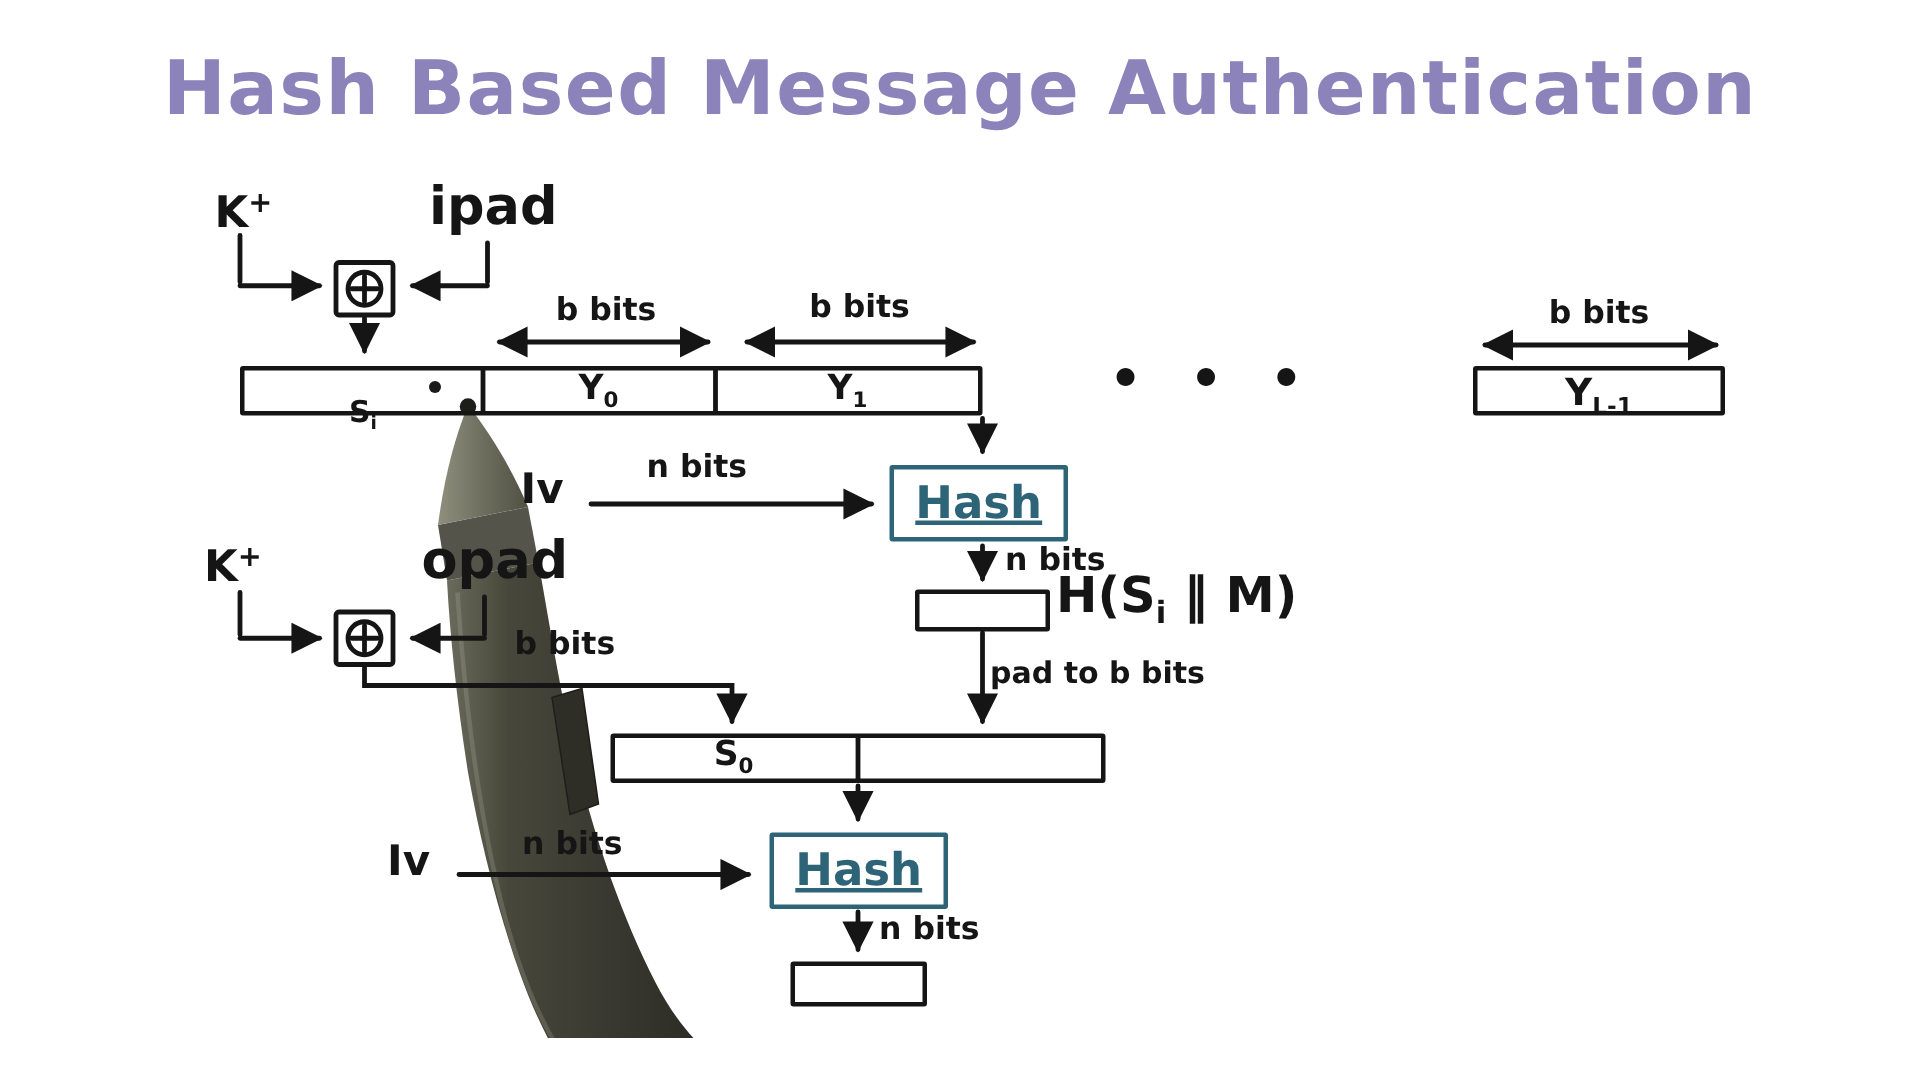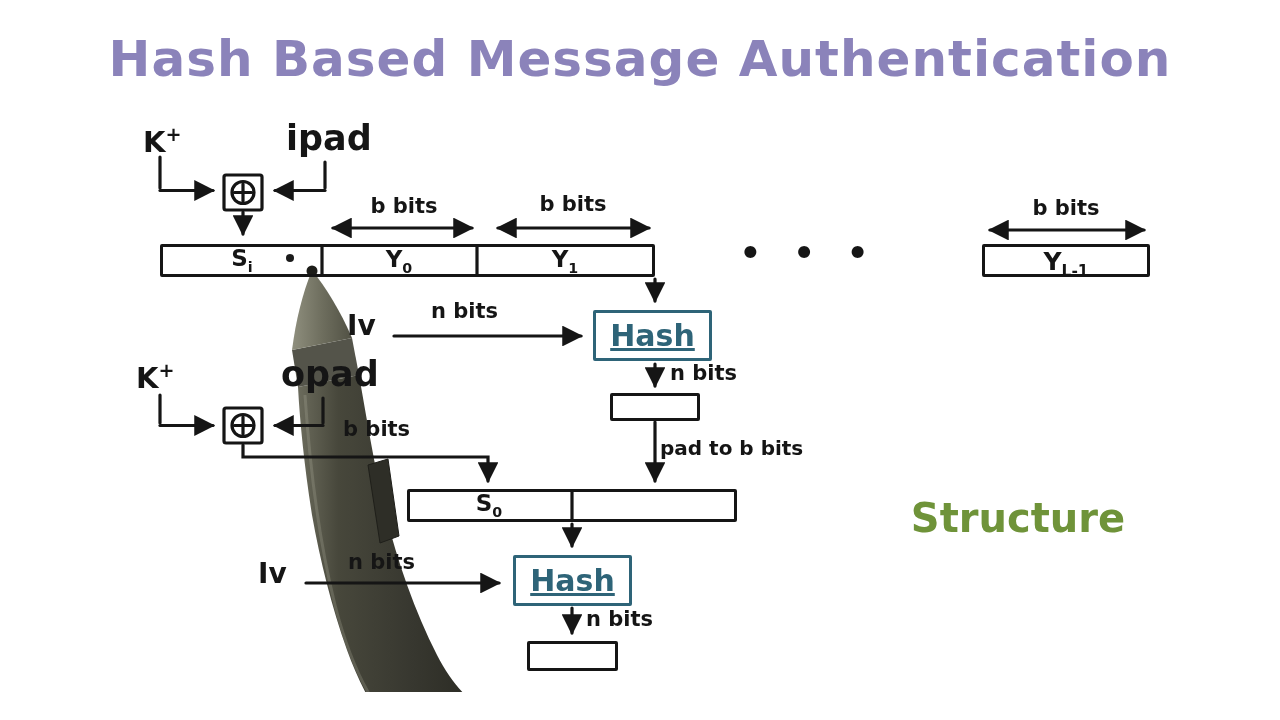--- a/index.html
+++ b/index.html
@@ -113,48 +113,48 @@
   <div class="title">Hash Based Message Authentication</div>
 
   <div class="lbl" style="left:143px;top:125px;font-size:29px"><span>K</span><sup>+</sup></div>
   <div class="lbl" style="left:286px;top:121px;font-size:35px">ipad</div>
 
   <div class="lbl ctr" style="left:404px;top:196px;font-size:21px">b bits</div>
   <div class="lbl ctr" style="left:573px;top:194px;font-size:21px">b bits</div>
   <div class="lbl ctr" style="left:1066px;top:198px;font-size:21px">b bits</div>
 
   <div class="box" style="left:160px;top:244px;width:495px;height:33px"></div>
-  <div class="lbl ctr" style="left:242px;top:247px;font-size:23px"><span>S</span><sub>i</sub></div>
+  <div class="lbl ctr" style="left:242px;top:264px;font-size:20px"><span>S</span><sub>i</sub></div>
   <div class="lbl ctr" style="left:399px;top:248px;font-size:23px"><span>Y</span><sub>0</sub></div>
   <div class="lbl ctr" style="left:565px;top:248px;font-size:23px"><span>Y</span><sub>1</sub></div>
 
   <div class="lbl ctr" style="left:809px;top:236px;font-size:34px;letter-spacing:10px">• • •</div>
 
   <div class="box" style="left:982px;top:244px;width:168px;height:33px"></div>
   <div class="lbl ctr" style="left:1066px;top:249px;font-size:25px"><span>Y</span><sub>L-1</sub></div>
 
   <div class="lbl" style="left:347px;top:312px;font-size:28px">Iv</div>
   <div class="lbl" style="left:431px;top:301px;font-size:21px">n bits</div>
   <div class="hashbox" style="left:593px;top:310px;width:119px;height:51px">
       <span>Hash</span>
     </div>
   <div class="lbl" style="left:670px;top:363px;font-size:21px">n bits</div>
   <div class="box" style="left:610px;top:393px;width:90px;height:28px"></div>
+  <div class="lbl" style="left:704px;top:380px;font-size:33px"><span>H(S</span><sub>i</sub><span> ‖ M)</span></div>
   <div class="lbl" style="left:660px;top:438px;font-size:20px">pad to b bits</div>
 
   <div class="lbl" style="left:136px;top:361px;font-size:29px"><span>K</span><sup>+</sup></div>
   <div class="lbl" style="left:281px;top:357px;font-size:35px">opad</div>
   <div class="lbl" style="left:343px;top:419px;font-size:21px">b bits</div>
 
   <div class="box" style="left:407px;top:489px;width:330px;height:33px"></div>
   <div class="lbl ctr" style="left:489px;top:492px;font-size:23px"><span>S</span><sub>0</sub></div>
 
   <div class="lbl" style="left:258px;top:560px;font-size:28px">Iv</div>
   <div class="lbl" style="left:348px;top:552px;font-size:21px">n bits</div>
   <div class="hashbox" style="left:513px;top:555px;width:119px;height:51px">
       <span>Hash</span>
     </div>
   <div class="lbl" style="left:586px;top:609px;font-size:21px">n bits</div>
   <div class="box" style="left:527px;top:641px;width:91px;height:30px"></div>
 
-  <div class="lbl ctr green" style="left:1018px;top:498px;font-size:40px">Structure</div>
 
 </div>
 
 </body></html>

